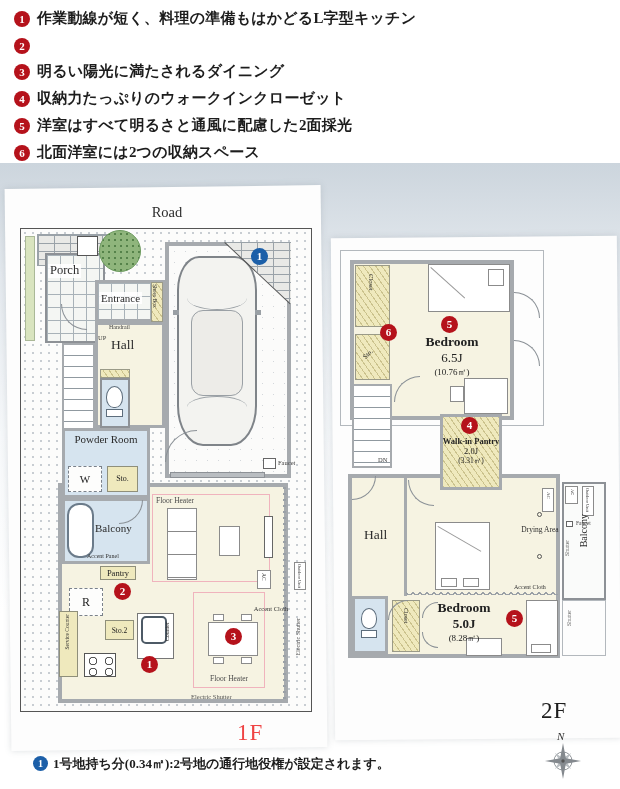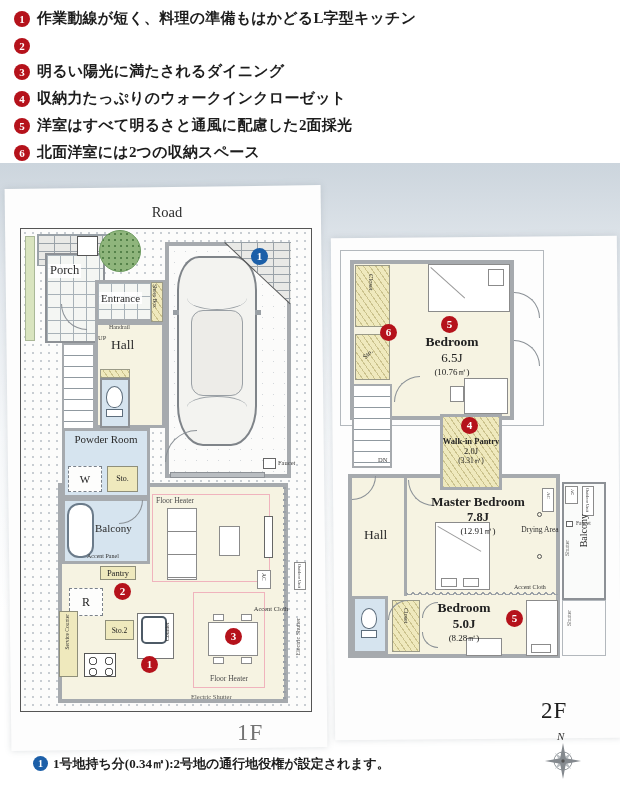--- a/index.html
+++ b/index.html
@@ -187,21 +187,21 @@
   <div class="furn" style="left:242px;top:344px;width:14px;height:19px;border-width:1px"></div>
   <div class="lbl lbl-vd" style="left:246px;top:347px;font-size:5.5px">AC</div>
   <div class="lbl wrap" style="left:238px;top:379px;width:36px;font-size:6.5px;color:#333">Accent Cloth</div>
   <div class="abs" style="left:268px;top:261px;width:3px;height:212px;z-index:6;
               background:repeating-linear-gradient(180deg,#9aa0a6 0 2px,transparent 2px 6px)"></div>
   <div class="furn" style="left:279px;top:336px;width:12px;height:28px;border-width:1px"></div>
   <div class="lbl lbl-vd" style="left:281px;top:338px;font-size:4.5px;color:#444">Outdoor Unit</div>
   <div class="lbl lbl-vu" style="left:280px;top:392px;font-size:6px;color:#555">Electric Shutter</div>
   <div class="lbl" style="left:176px;top:467px;font-size:6.5px;color:#555">Electric Shutter</div>
 
-  <div class="lbl" style="left:222px;top:494px;font-size:23px;letter-spacing:1px;color:#737373">1F</div>
+  <div class="lbl" style="left:222px;top:494px;font-size:23px;letter-spacing:1px;color:#ef4444">1F</div>
 </div>
 
 <div class="abs" style="left:338px;top:248px;width:278px;height:540px">
 
   <div class="room" style="left:2px;top:2px;width:204px;height:176px;border:1px solid #b3b8bd"></div>
 
   <div class="room cream w4" style="left:12px;top:12px;width:164px;height:160px;z-index:2"></div>
 
   <div class="room yhatch" style="left:17px;top:17px;width:35px;height:62px;z-index:5"></div>
   <div class="lbl lbl-vd" style="left:30px;top:26px;font-size:6.5px">Closet</div>
@@ -238,25 +238,20 @@
   <div class="room cream w4" style="left:10px;top:226px;width:212px;height:184px;z-index:2"></div>
   <div class="lbl" style="left:26px;top:280px;font-size:13.5px">Hall</div>
   <div class="abs" style="left:66px;top:230px;width:3px;height:118px;background:#a6aaae;z-index:3"></div>
   <div class="arc" style="left:70px;top:232px;width:26px;height:26px;border-left:1.1px solid #8a9096;border-bottom:1.1px solid #8a9096;border-radius:0 0 0 100%"></div>
   <div class="arc" style="left:14px;top:228px;width:24px;height:24px;border-right:1.1px solid #8a9096;border-bottom:1.1px solid #8a9096;border-radius:0 0 100% 0"></div>
 
   <div class="furn" style="left:97px;top:274px;width:55px;height:68px"></div>
   <div class="furn" style="left:103px;top:330px;width:16px;height:9px;border-width:1px"></div>
   <div class="furn" style="left:125px;top:330px;width:16px;height:9px;border-width:1px"></div>
   <div class="abs" style="left:100px;top:278px;width:50px;border-top:1px solid #999;transform-origin:0 0;transform:rotate(30deg);z-index:9"></div>
-  <div class="stack" style="left:72px;top:246px;width:136px">
-    <span style="font-size:13px;font-weight:bold">Master Bedroom</span>
-    <span style="font-size:12.5px;font-weight:bold">7.8J</span>
-    <span style="font-size:9px">(12.91㎡)</span>
-  </div>
   <div class="lbl wrap" style="left:182px;top:278px;width:40px;font-size:7.5px">Drying Area</div>
   <div class="abs" style="left:199px;top:264px;width:5px;height:5px;border:1px solid #555;border-radius:50%;z-index:8"></div>
   <div class="abs" style="left:199px;top:306px;width:5px;height:5px;border:1px solid #555;border-radius:50%;z-index:8"></div>
   <div class="furn" style="left:204px;top:240px;width:12px;height:24px;border-width:1px"></div>
   <div class="lbl lbl-vd" style="left:207px;top:244px;font-size:5px">AC</div>
   <div class="lbl" style="left:176px;top:336px;font-size:6px;color:#333">Accent Cloth</div>
   <div class="abs scallop" style="left:68px;top:344px;width:152px;height:5px;z-index:4"></div>
 
   <div class="stack" style="left:80px;top:352px;width:92px">
     <span style="font-size:13.5px;font-weight:bold">Bedroom</span>

